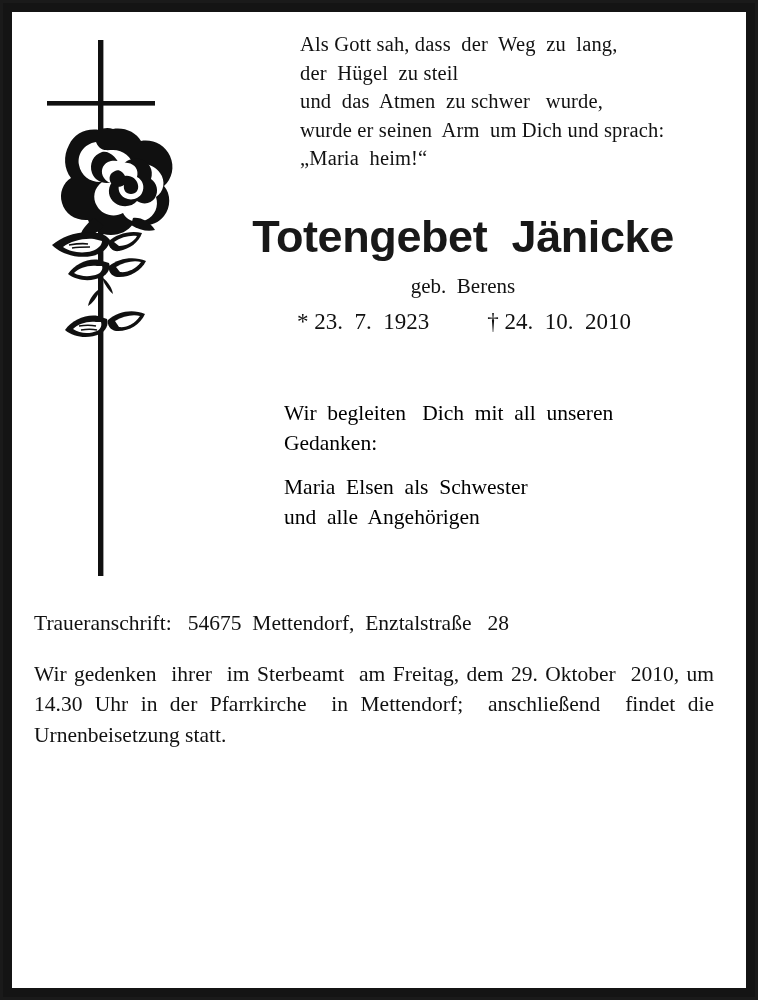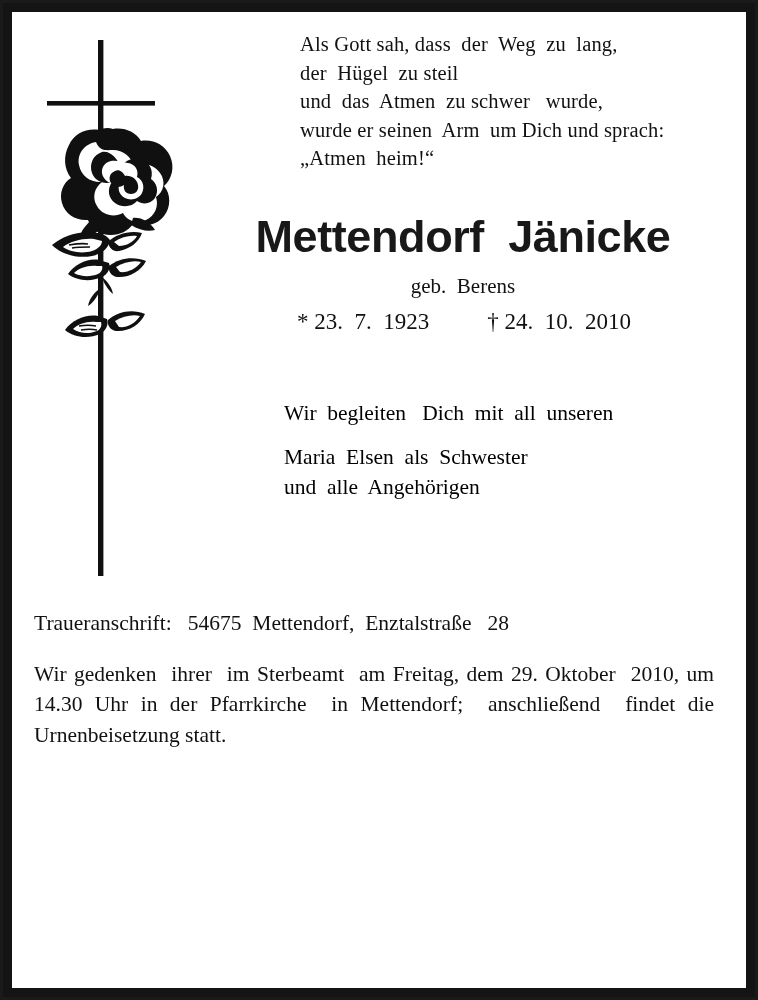--- a/index.html
+++ b/index.html
@@ -238,31 +238,32 @@
           </svg>
         </div>
 
         <div id="memorial">
 
           <div class="poem">
             <span class="pl">Als Gott sah, dass  der  Weg  zu  lang,</span>
             <span class="pl">der  Hügel  zu steil</span>
             <span class="pl">und  das  Atmen  zu schwer   wurde,</span>
             <span class="pl">wurde er seinen  Arm  um Dich und sprach:</span>
-            <span class="pl">„Atmen  heim!“</span>
+            <span class="pl">„Maria  heim!“</span>
           </div>
 
-          <div class="name">Mettendorf  Jänicke</div>
+          <div class="name">Totengebet  Jänicke</div>
 
           <div class="maiden">geb.  Berens</div>
 
           <div class="dates"><span>*</span> <span>23.  7.  1923</span><span class="gap"></span><span>†</span> <span>24.  10.  2010</span></div>
 
           <div class="tribute">
             <span class="tl">Wir  begleiten   Dich  mit  all  unseren</span>
+            <span class="tl">Gedanken:</span>
             <span class="spacer"></span>
             <span class="tl">Maria  Elsen  als  Schwester</span>
             <span class="tl">und  alle  Angehörigen</span>
           </div>
 
         </div>
       </div>
 
       <div id="lower">
         <p class="detail addr"><span>Traueranschrift:</span>   <span>54675  Mettendorf,  Enztalstraße   28</span></p>

